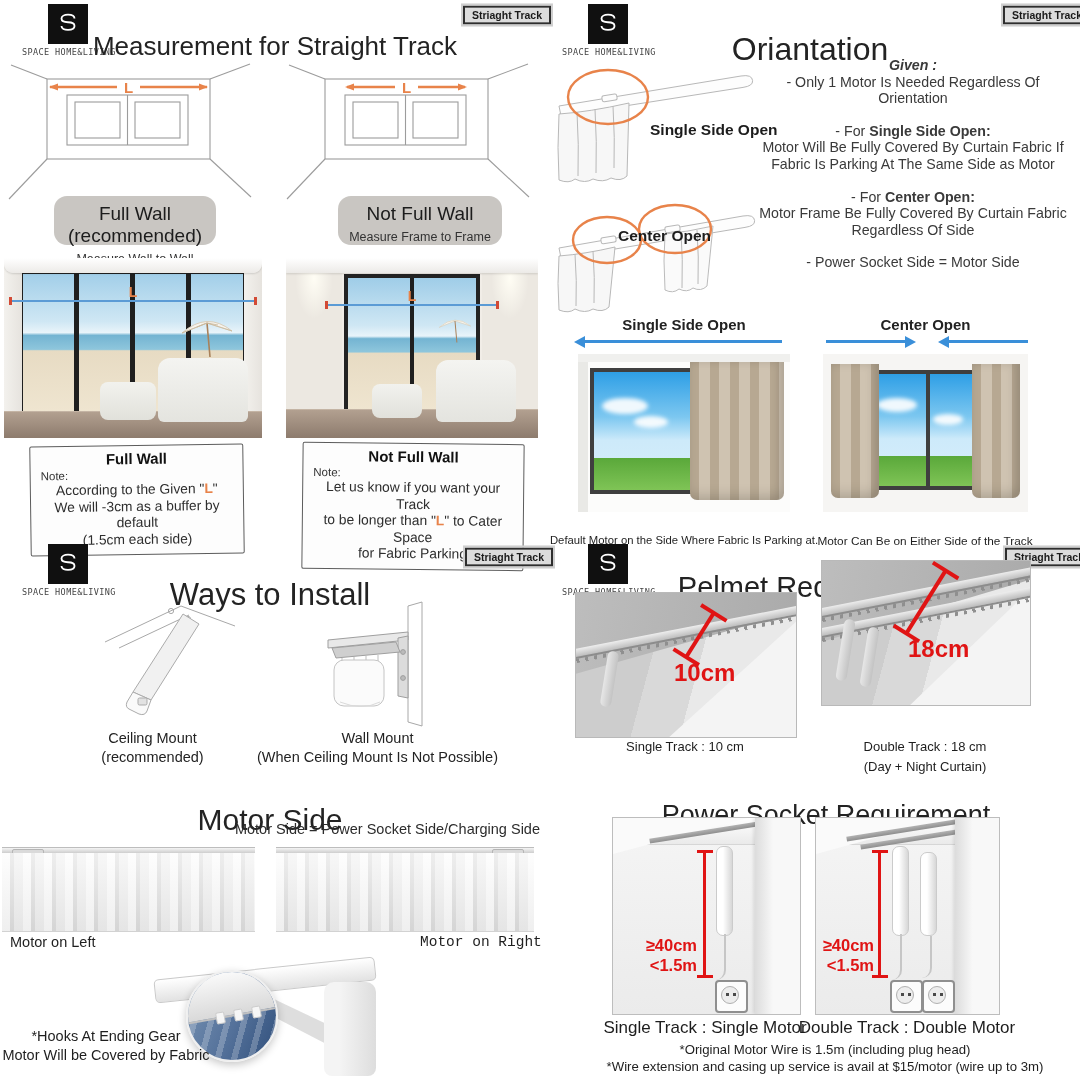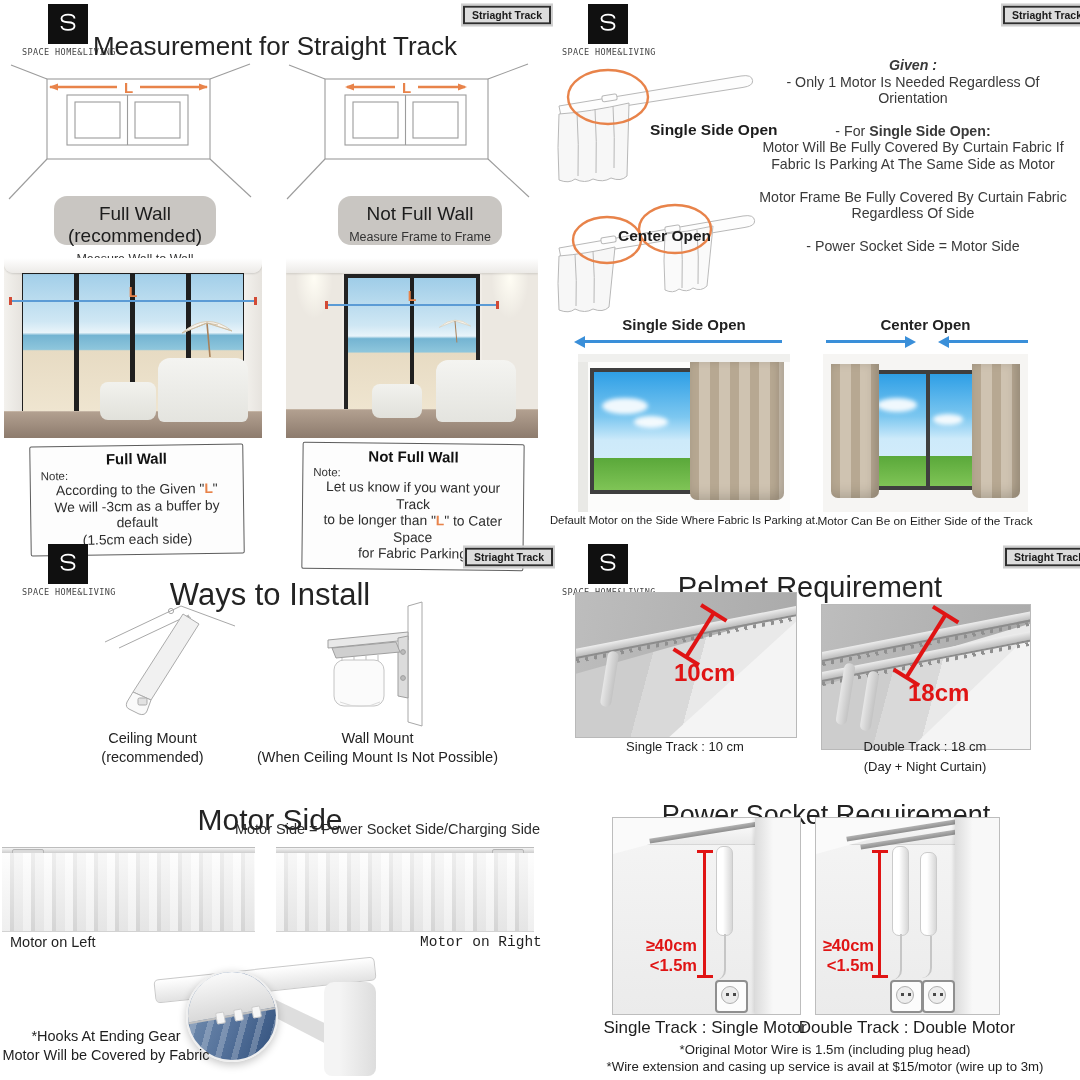--- a/index.html
+++ b/index.html
@@ -46,21 +46,21 @@
   .sketch{position:absolute;}
   .sk-label{position:absolute;font-weight:bold;font-size:15.5px;color:#1c1c1c;white-space:nowrap;}
   #ori-notes{position:absolute;left:746px;top:57px;width:334px;text-align:center;font-size:14.2px;line-height:16.6px;color:#3a3a3a;}
   #ori-notes .gap{height:16px;}
   .nt-title{font-style:italic;font-weight:bold;}
   .bld{font-weight:bold;}
   .sec-head{position:absolute;text-align:center;font-size:15px;font-weight:600;color:#222;}
   .arr{position:absolute;height:3px;background:#3A8FD9;}
   .arr-l::before{content:"";position:absolute;left:-10px;top:-4.5px;border-top:6px solid transparent;border-bottom:6px solid transparent;border-right:11px solid #3A8FD9;}
   .arr-r::after{content:"";position:absolute;right:-10px;top:-4.5px;border-top:6px solid transparent;border-bottom:6px solid transparent;border-left:11px solid #3A8FD9;}
-  .caption{position:absolute;text-align:center;font-size:11.3px;color:#1f1f1f;}
+  .caption{position:absolute;text-align:center;font-size:11.3px;color:#1f1f1f;margin-top:20px;}
 
   .cw{position:absolute;overflow:hidden;background:#fcfcfb;}
   .cw-window{position:absolute;border:4px solid #3f3f3f;background:linear-gradient(#2e9fe6 0%,#7cc7f0 38%,#cdeafa 58%,#d8eefb 100%);}
   .cw-grass{position:absolute;left:0;right:0;bottom:0;background:linear-gradient(#5aa83a,#7fc456);}
   .cw-cloud{position:absolute;background:#fff;border-radius:50%;filter:blur(2px);opacity:.9;}
   .cw-mull{position:absolute;top:0;bottom:0;width:4px;background:#3f3f3f;left:50%;transform:translateX(-50%);}
   .cw-curtain{position:absolute;background:repeating-linear-gradient(90deg,#b7a892 0 9px,#cfc3b1 9px 20px);border-radius:0 0 7px 7px;box-shadow:inset -6px 0 8px rgba(0,0,0,.12), inset 0 -8px 10px rgba(0,0,0,.08);}
 
   
   #q3-title{left:0;top:556px;width:540px;font-size:31px;}
@@ -249,20 +249,21 @@
   </div>
 
   <div class="logo" style="left:562px;top:4px;">
     <div class="logo-mark">
       <svg viewBox="0 0 24 24">
         <path d="M18 7c0-2.3-2.6-3.6-6-3.6S6 4.7 6 7s2.6 3.4 6 3.4 6 1.1 6 3.4-2.6 3.6-6 3.6-6-1.3-6-3.6" fill="none" stroke="#fff" stroke-width="1.7"></path>
       </svg>
     </div>
     <div class="brand-name">SPACE HOME&amp;LIVING</div>
   </div>
+  <h1 class="title" id="q2-title">Oriantation</h1>
   <div class="badge" style="left:1003px;top:6px;">Striaght Track</div>
 
   <svg class="sketch" style="left:545px;top:56px;width:230px;height:132px;" viewBox="0 0 230 132">
     <g stroke="#b8b8b8" stroke-width="1" fill="#fdfdfd">
       <path d="M14,50 L196,20 q11,-1.8 11.6,4.6 q.5,5.4 -9.6,6.8 L16,60 Z"></path>
       <rect x="57" y="39" width="15" height="6" rx="2" transform="rotate(-9 64 42)"></rect>
       <path d="M14,58 q-2,34 0,66 q10,4 16,-1 q10,5 18,0 q10,4 18,-1 q10,4 16,-2 L84,47 q-40,9 -70,11 Z" fill="#f7f7f7"></path>
       <path d="M32,56 q2,33 1,64 M50,53 q2,33 1,64 M68,50 q2,32 1,62" fill="none"></path>
     </g>
     <ellipse cx="63" cy="41" rx="40" ry="27" fill="none" stroke="#E8834A" stroke-width="2.4"></ellipse>
@@ -286,20 +287,21 @@
 
   <div id="ori-notes">
     <div class="nt-title">Given :</div>
     <div>- Only 1 Motor Is Needed Regardless Of</div>
     <div>Orientation</div>
     <div class="gap"></div>
     <div><span>- For </span><span class="bld">Single Side Open</span><span class="bld">:</span></div>
     <div>Motor Will Be Fully Covered By Curtain Fabric If</div>
     <div>Fabric Is Parking At The Same Side as Motor</div>
     <div class="gap"></div>
+    <div><span>- For </span><span class="bld">Center Open</span><span class="bld">:</span></div>
     <div>Motor Frame Be Fully Covered By Curtain Fabric</div>
     <div>Regardless Of Side</div>
     <div class="gap"></div>
     <div>- Power Socket Side = Motor Side</div>
   </div>
 
   <div class="sec-head" style="left:578px;top:316px;width:212px;">Single Side Open</div>
   <div class="arr arr-l" style="left:584px;top:340px;width:198px;"></div>
   <div class="cw" style="left:578px;top:354px;width:212px;height:158px;">
     <div style="position:absolute;left:0;top:0;width:10px;height:100%;background:#e9e9e6;"></div>
@@ -414,21 +416,21 @@
   <div class="badge" style="left:1005px;top:548px;">Striaght Track</div>
 
   <div class="pel" style="left:575px;top:592px;width:220px;height:144px;">
     <div class="pel-ceil"></div>
     <div class="pel-wall"></div>
     <div class="pel-track" style="left:-12px;top:34px;width:250px;"></div>
     <div class="pel-bend" style="left:28px;top:58px;height:56px;"></div>
     <div class="ibeam" style="left:122px;top:16px;height:52px;transform:rotate(32deg);"></div>
     <div class="pel-meas" style="left:98px;top:66px;">10cm</div>
   </div>
-  <div class="pel" style="left:821px;top:604px;width:208px;height:144px;text-align:right;">
+  <div class="pel" style="left:821px;top:560px;width:208px;height:144px;text-align:right;">
     <div class="pel-ceil"></div>
     <div class="pel-wall"></div>
     <div class="pel-track" style="left:-12px;top:26px;width:240px;"></div>
     <div class="pel-track" style="left:-12px;top:46px;width:240px;"></div>
     <div class="pel-bend" style="left:18px;top:58px;height:62px;"></div>
     <div class="pel-bend" style="left:42px;top:66px;height:60px;"></div>
     <div class="ibeam" style="left:102px;top:4px;height:74px;transform:rotate(32deg);"></div>
     <div class="pel-meas" style="left:86px;top:74px;">18cm</div>
   </div>
   <div class="cap-lg" style="left:575px;top:739px;width:220px;">Single Track : 10 cm</div>

